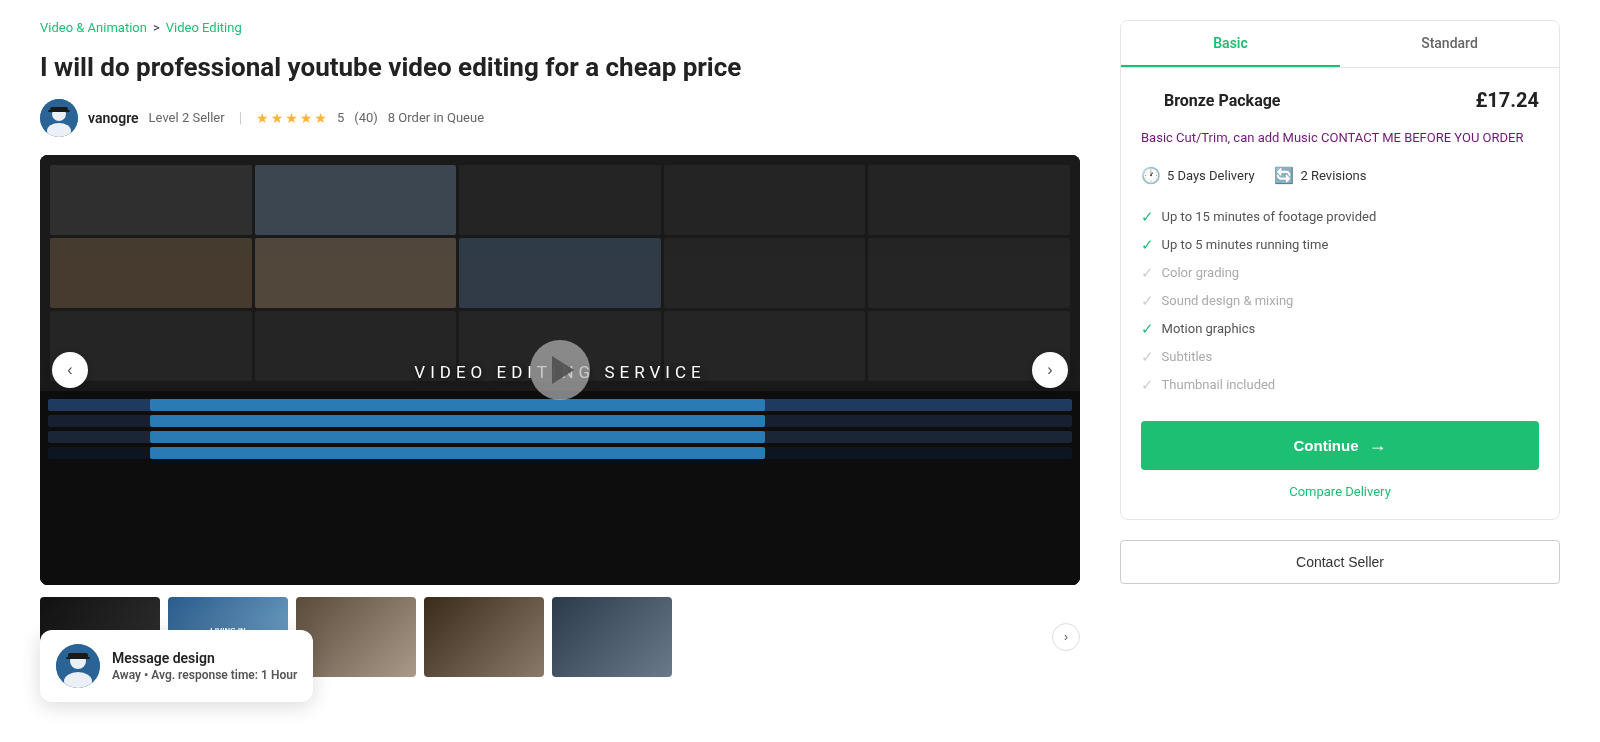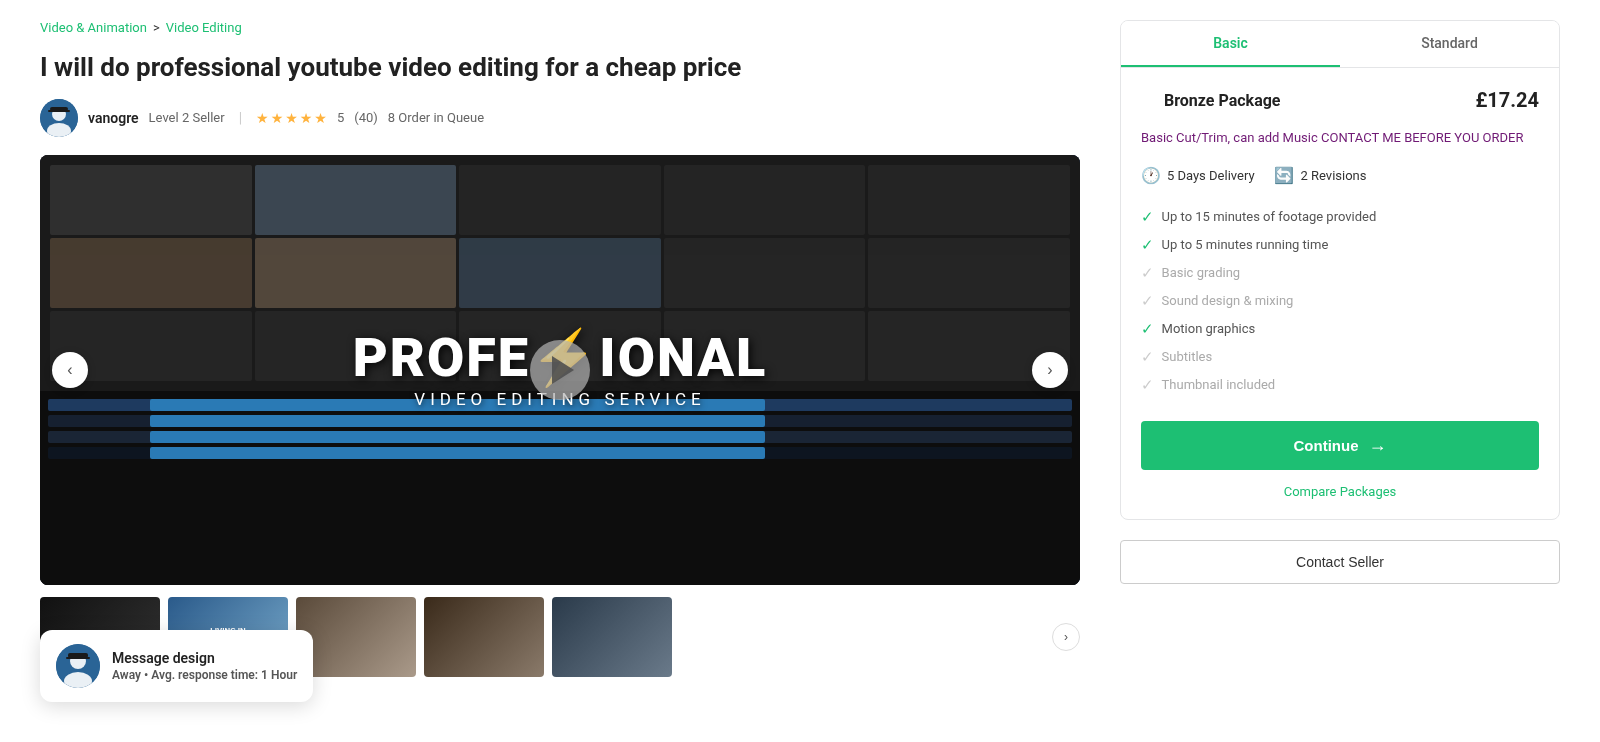--- a/index.html
+++ b/index.html
@@ -172,23 +172,20 @@
         </div>
 
         <div class="video-timeline">
           <div class="timeline-track" style="margin-bottom:4px;"></div>
           <div class="timeline-track" style="margin-bottom:4px; background:#162030;"></div>
           <div class="timeline-track" style="margin-bottom:4px; background:#1a2535;"></div>
           <div class="timeline-track" style="background:#0d1520;"></div>
         </div>
 
         <div class="pro-text">
-          <h1 style="font-size:54px;font-weight:900;color:#fff;letter-spacing:2px;text-shadow:2px 2px 10px rgba(0,0,0,0.9);">
-            PROFE<span style="color:#00aaff;">⚡</span>IONAL
-          </h1>
           <p style="font-size:17px;color:#fff;letter-spacing:5px;text-shadow:1px 1px 6px rgba(0,0,0,0.9);">VIDEO EDITING SERVICE</p>
         </div>
 
         <div class="play-btn"></div>
 
         <button class="nav-arrow left">‹</button>
         <button class="nav-arrow right">›</button>
       </div>
     </div>
 
@@ -251,21 +248,21 @@
           <li>
             <span class="check-green">✓</span>
             <span>Up to 15 minutes of footage provided</span>
           </li>
           <li>
             <span class="check-green">✓</span>
             <span>Up to 5 minutes running time</span>
           </li>
           <li>
             <span class="check-gray">✓</span>
-            <span style="color:#aaa;">Basic grading</span>
+            <span style="color:#aaa;">Color grading</span>
           </li>
           <li>
             <span class="check-gray">✓</span>
             <span style="color:#aaa;">Sound design &amp; mixing</span>
           </li>
           <li>
             <span class="check-green">✓</span>
             <span>Motion graphics</span>
           </li>
           <li>
@@ -276,21 +273,21 @@
             <span class="check-gray">✓</span>
             <span style="color:#aaa;">Thumbnail included</span>
           </li>
         </ul>
 
         <button class="continue-btn">
           <span>Continue</span>
           <span class="continue-arrow">→</span>
         </button>
 
-        <a class="compare-link">Compare Packages</a>
+        <a class="compare-link">Compare Delivery</a>
 
       </div>
     </div>
 
     
     <button class="contact-btn">Contact Seller</button>
 
   </div>
 </div>
 

